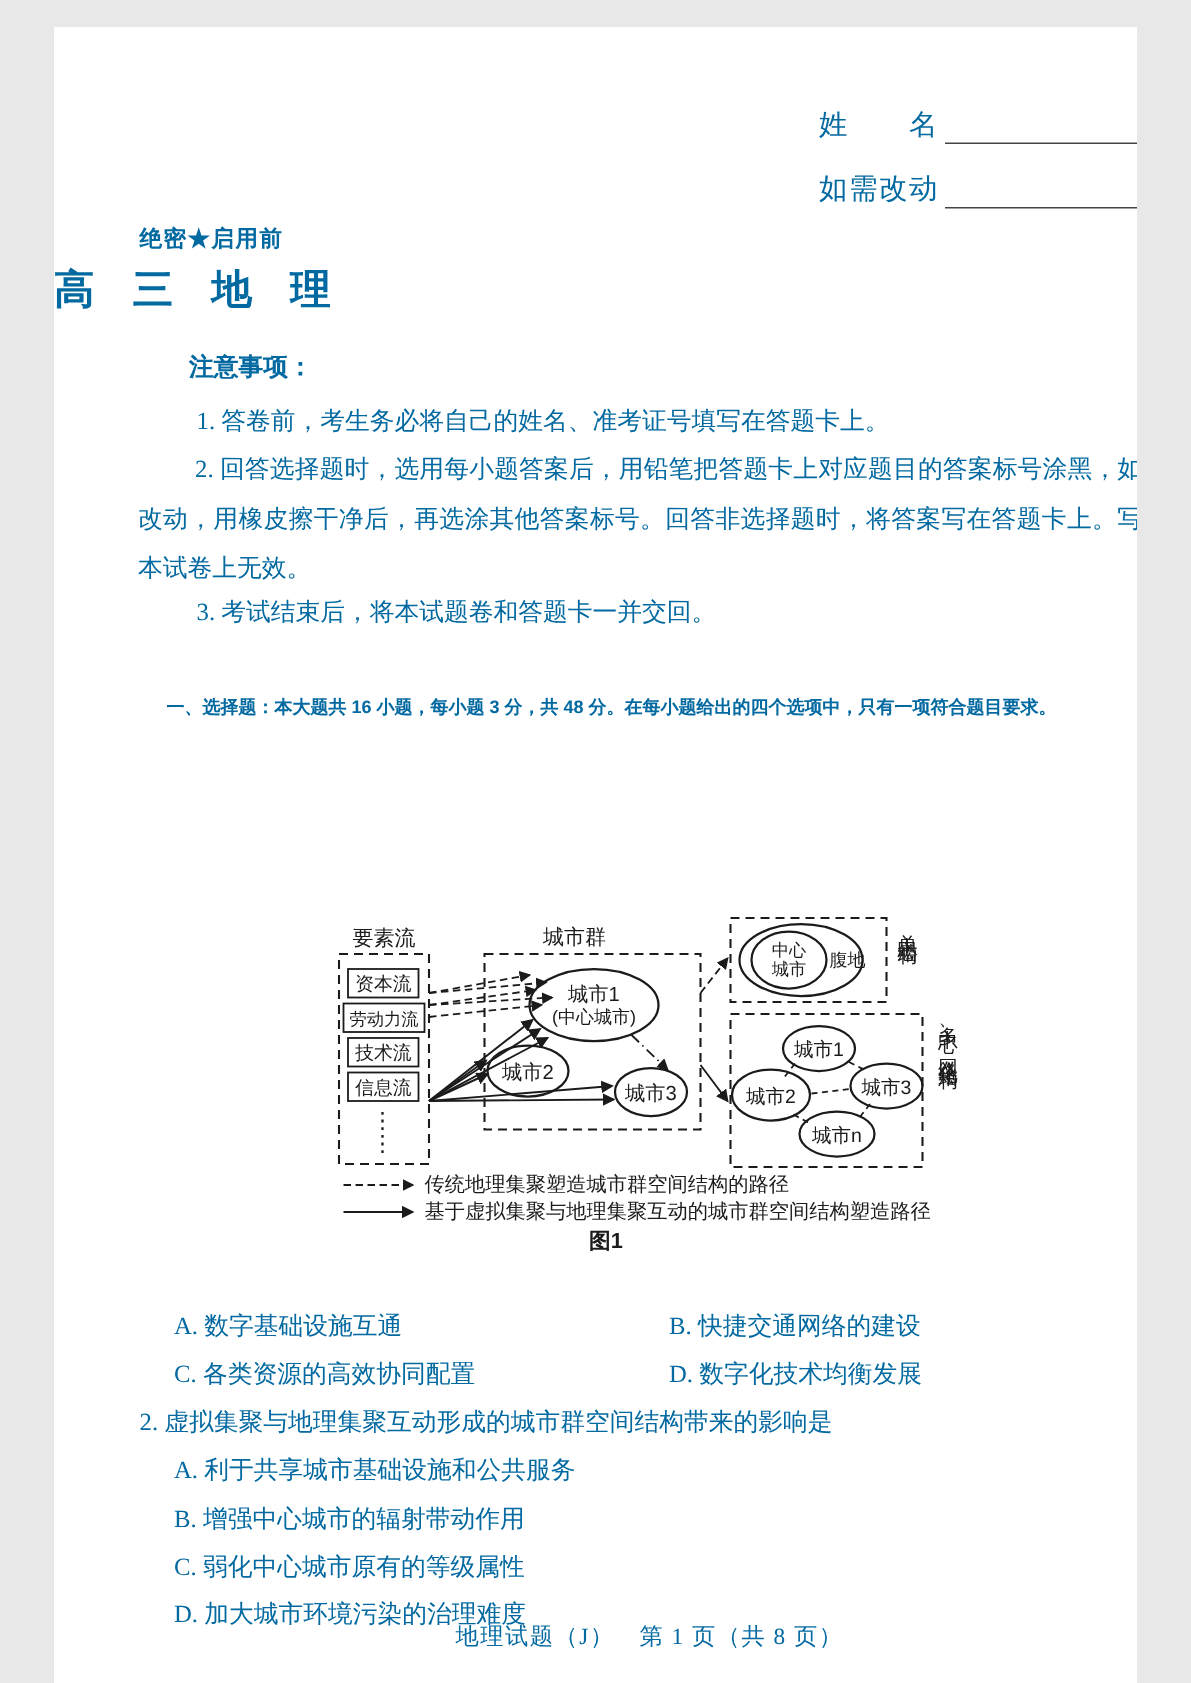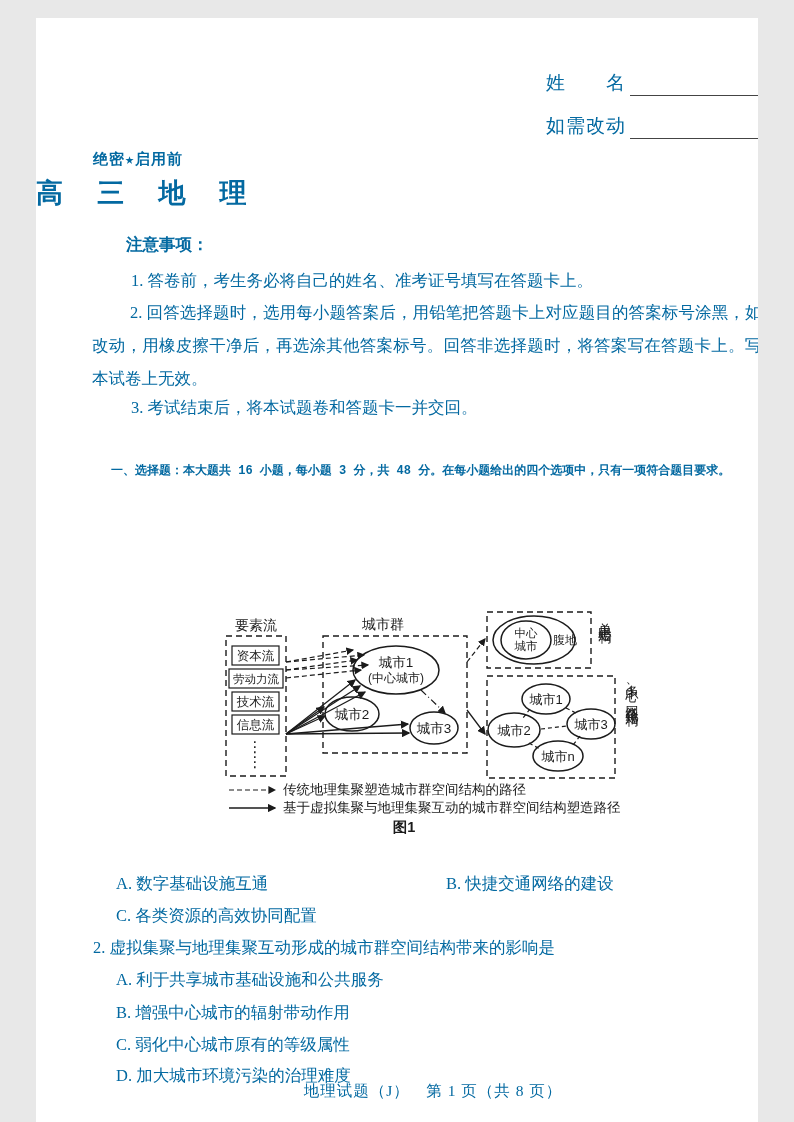--- a/index.html
+++ b/index.html
@@ -1,21 +1,21 @@
 <!DOCTYPE html>
 <html><head>
 <meta charset="utf-8">
 <style>
   html,body { margin:0; padding:0; background:#e8e8e8; }
   .page {
     position:relative; width:722px; height:1122px; margin:18px auto;
     background:#ffffff; color:#0369a1; overflow:hidden;
     font-family:"Liberation Serif","DejaVu Serif",serif;
   }
-  .hei { font-family:Liberation Mono, monospace; font-weight:bold; }
+  .hei { font-family:Liberation Sans, sans-serif; font-weight:bold; }
 
   
   .name-block { position:absolute; left:510px; top:52px; width:215px; font-size:19px; }
   .nrow { display:flex; align-items:flex-end; margin-bottom:17px; height:26px; }
   .nlabel { white-space:pre; letter-spacing:1px; }
   .blank { flex:1 1 auto; border-bottom:1.5px solid #444; height:24px; margin-left:4px; }
 
   .secrecy { position:absolute; left:57px; top:132px; font-size:15px; letter-spacing:1px; }
   .title { position:absolute; left:0; top:157px; width:794px; text-align:left;
            font-size:27px; letter-spacing:9px; }
@@ -159,20 +159,21 @@
         <line x1="12" y1="202" x2="58" y2="202" stroke="#1b1b1b" stroke-width="1.3" marker-end="url(#arr)"></line>
         <text x="66" y="206" font-size="13.5">基于虚拟集聚与地理集聚互动的城市群空间结构塑造路径</text>
         <text x="187" y="226" font-size="14.5" font-weight="bold" text-anchor="middle">图1</text>
       </g>
     </svg>
   </div>
 
   <div class="qopt" style="left:80px;  top:855px;">A. 数字基础设施互通</div>
   <div class="qopt" style="left:410px; top:855px;">B. 快捷交通网络的建设</div>
   <div class="qopt" style="left:80px;  top:887px;">C. 各类资源的高效协同配置</div>
+  <div class="qopt" style="left:410px; top:887px;">D. 数字化技术均衡发展</div>
 
   <div class="qstem" style="top:919px;">2. 虚拟集聚与地理集聚互动形成的城市群空间结构带来的影响是</div>
   <div class="qopt" style="left:80px; top:951px;">A. 利于共享城市基础设施和公共服务</div>
   <div class="qopt" style="left:80px; top:984px;">B. 增强中心城市的辐射带动作用</div>
   <div class="qopt" style="left:80px; top:1016px;">C. 弱化中心城市原有的等级属性</div>
   <div class="qopt" style="left:80px; top:1047px;">D. 加大城市环境污染的治理难度</div>
 
   <div class="footer">地理试题（J）　第 1 页（共 8 页）</div>
 </div>
 

